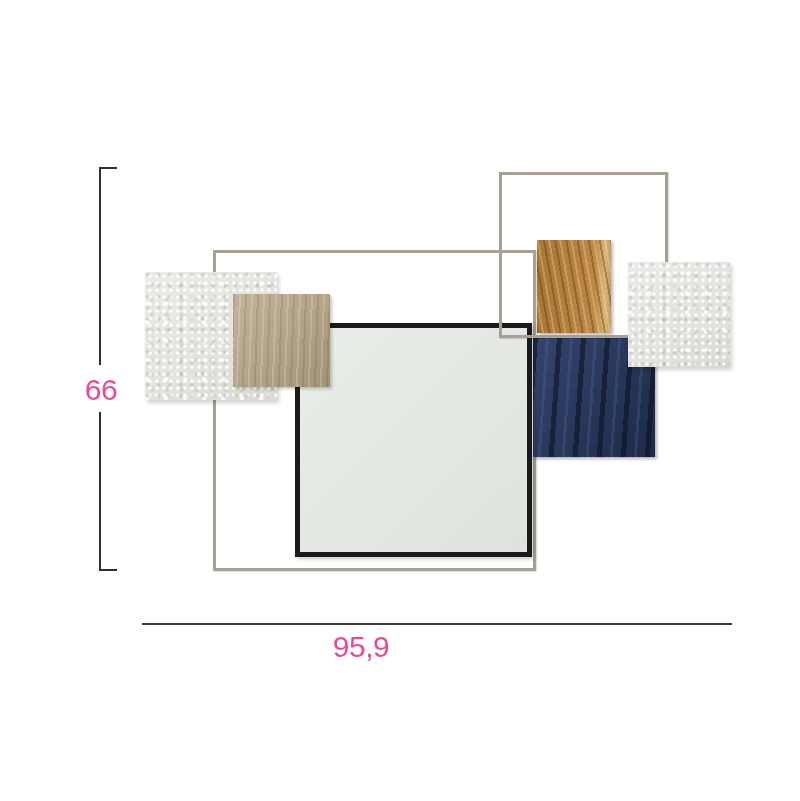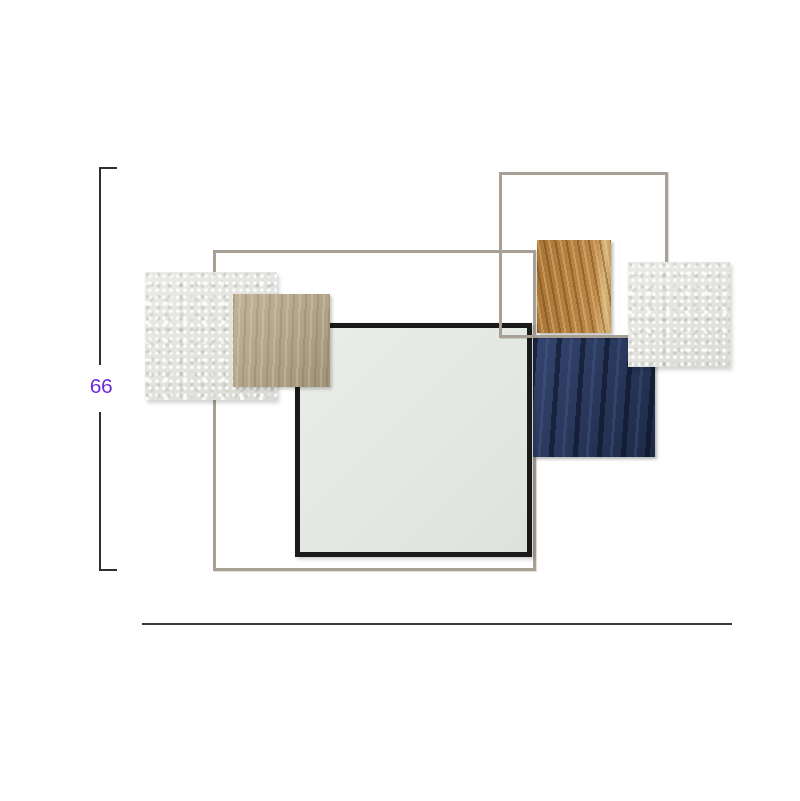--- a/index.html
+++ b/index.html
@@ -5,21 +5,21 @@
   html,body{margin:0;padding:0;background:#ffffff;}
   .canvas{
     position:relative;width:800px;height:801px;background:#ffffff;overflow:hidden;
     font-family:"Liberation Sans", sans-serif;
   }
   .abs{position:absolute;box-sizing:border-box;}
 
   
   .dim-line{background:#2f2f2f;}
   .dim-label{
-    color:#6d28d9;font-size:21px;line-height:1;text-align:center;
+    color:#ec4899;font-size:30px;line-height:1;text-align:center;
     letter-spacing:-0.5px;
   }
   .dim-label-height{left:68px;top:375px;width:66px;}
   .dim-label-width{left:301px;top:632px;width:120px;}
   .v-tick-top   {left:99px;top:167px;width:18px;height:2px;}
   .v-seg-upper  {left:99px;top:167px;width:2px;height:198px;}
   .v-seg-lower  {left:99px;top:412px;width:2px;height:159px;}
   .v-tick-bottom{left:99px;top:569px;width:18px;height:2px;}
   .h-line       {left:142px;top:623px;width:590px;height:2px;background:#3a3a3a;}
 
@@ -106,14 +106,15 @@
   <div class="abs mirror">
     <div class="mirror-glass"></div>
   </div>
 
   <div class="abs wire wire-small"></div>
 
   <div class="abs stucco stucco-right"></div>
   <div class="abs beige"></div>
 
   <div class="abs h-line"></div>
+  <div class="abs dim-label dim-label-width">95,9</div>
 
 </div>
 
 </body></html>

